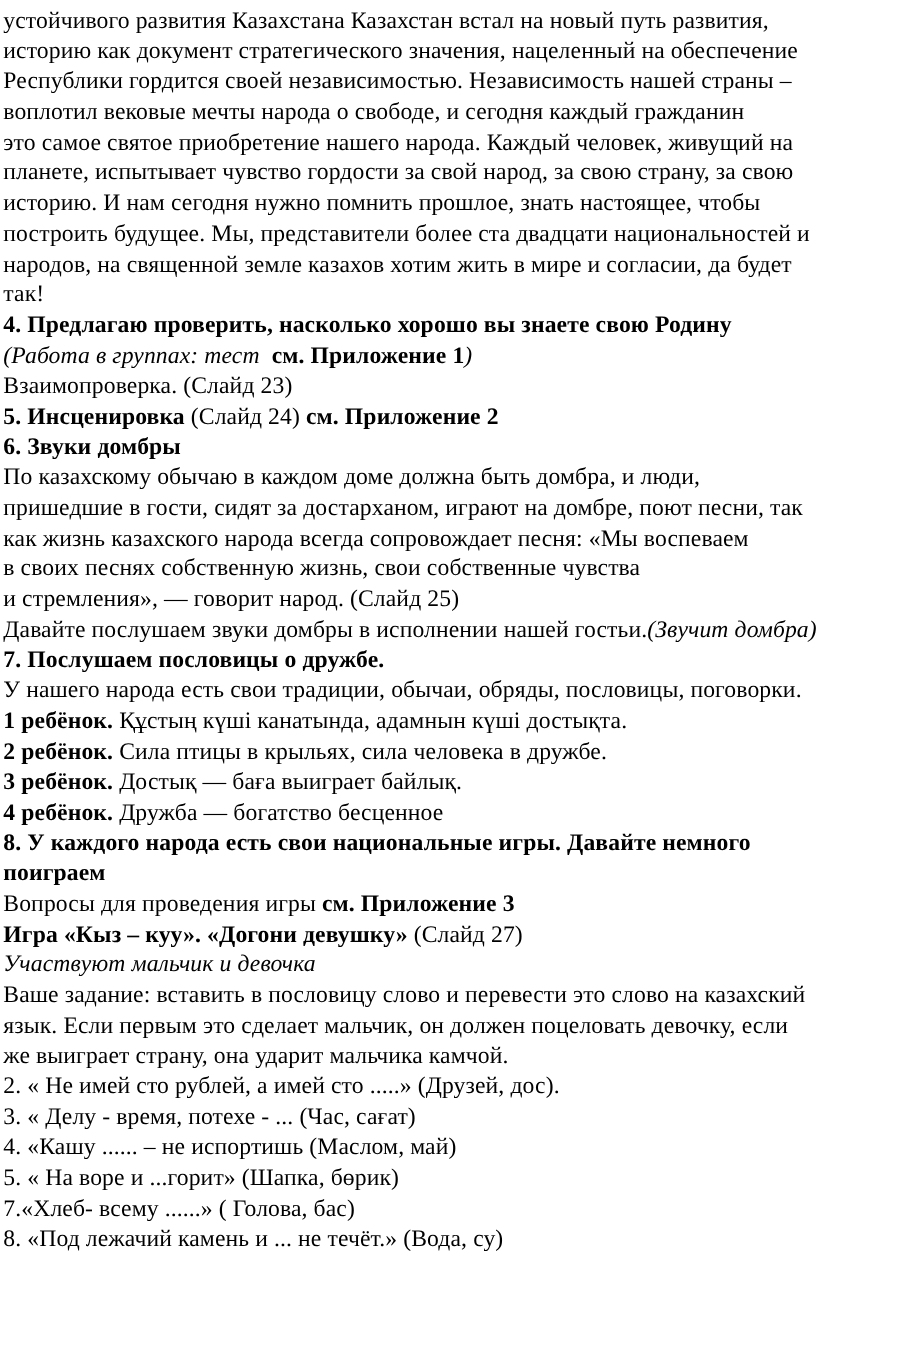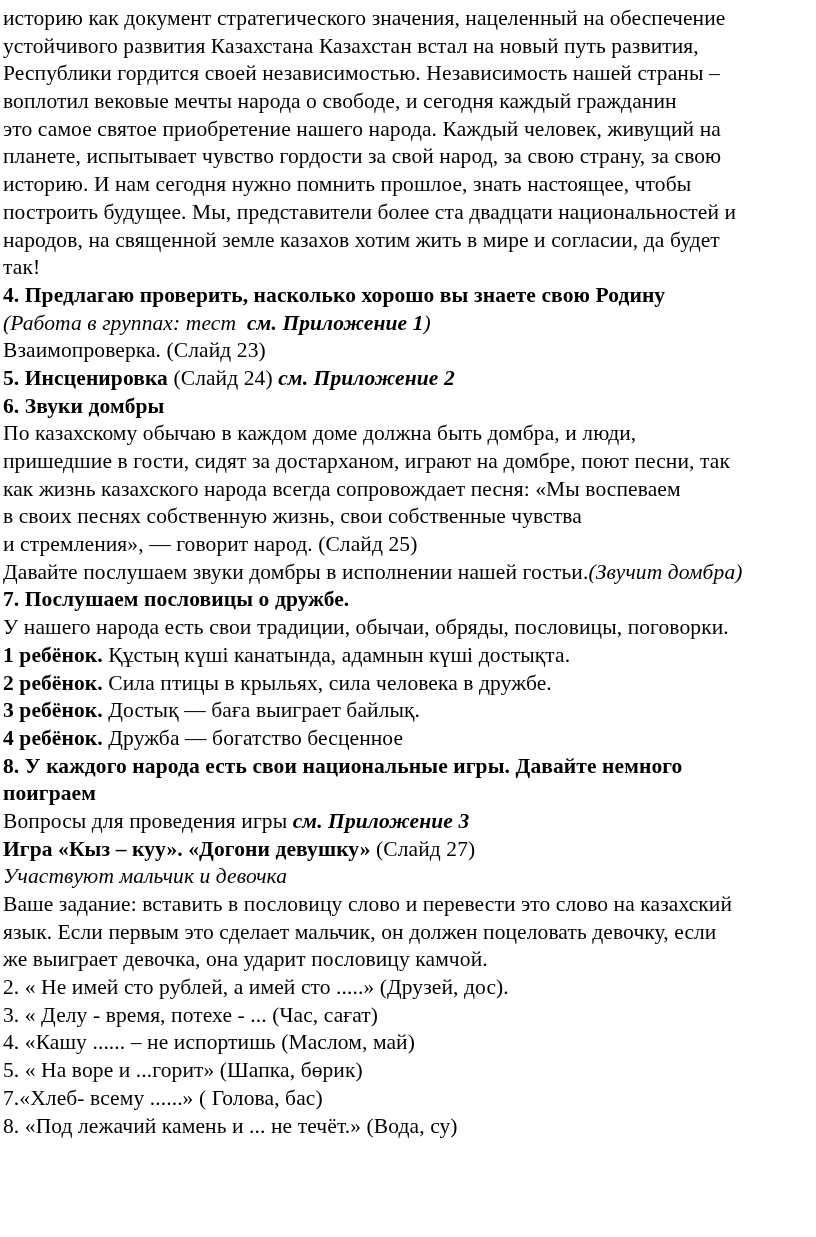--- a/index.html
+++ b/index.html
@@ -23,29 +23,29 @@
     color: #000000;
     letter-spacing: 0.1px;
   }
   .line {
     white-space: pre;
     height: 27.7px;
   }
   .seg-r  { font-weight: normal; font-style: normal; }
   .seg-b  { font-weight: bold;   font-style: normal; }
   .seg-i  { font-weight: normal; font-style: italic; }
-  .seg-bi { font-weight: bold;   font-style: italic; }
+  .seg-bi { font-weight: bold;   }
 </style>
 </head>
 <body style="background: rgb(255, 255, 255);">
 
 <div class="doc" style="color: rgb(0, 0, 0);">
   <div id="doc-lines">
+      <div class="line"><span class="seg-r">устойчивого развития Казахстана Казахстан встал на новый путь развития,</span></div>
       <div class="line"><span class="seg-r">историю как документ стратегического значения, нацеленный на обеспечение</span></div>
-      <div class="line"><span class="seg-r">устойчивого развития Казахстана Казахстан встал на новый путь развития,</span></div>
       <div class="line"><span class="seg-r">Республики гордится своей независимостью. Независимость нашей страны –</span></div>
       <div class="line"><span class="seg-r">воплотил вековые мечты народа о свободе, и сегодня каждый гражданин</span></div>
       <div class="line"><span class="seg-r">это самое святое приобретение нашего народа. Каждый человек, живущий на</span></div>
       <div class="line"><span class="seg-r">планете, испытывает чувство гордости за свой народ, за свою страну, за свою</span></div>
       <div class="line"><span class="seg-r">историю. И нам сегодня нужно помнить прошлое, знать настоящее, чтобы</span></div>
       <div class="line"><span class="seg-r">построить будущее. Мы, представители более ста двадцати национальностей и</span></div>
       <div class="line"><span class="seg-r">народов, на священной земле казахов хотим жить в мире и согласии, да будет</span></div>
       <div class="line"><span class="seg-r">так!</span></div>
       <div class="line"><span class="seg-b">4. Предлагаю проверить, насколько хорошо вы знаете свою Родину</span></div>
       <div class="line"><span class="seg-i">(Работа в группах: тест  </span><span class="seg-bi">см. Приложение 1</span><span class="seg-i">)</span></div>
@@ -64,21 +64,21 @@
       <div class="line"><span class="seg-b">2 ребёнок. </span><span class="seg-r">Сила птицы в крыльях, сила человека в дружбе.</span></div>
       <div class="line"><span class="seg-b">3 ребёнок. </span><span class="seg-r">Достық — баға выиграет байлық.</span></div>
       <div class="line"><span class="seg-b">4 ребёнок. </span><span class="seg-r">Дружба — богатство бесценное</span></div>
       <div class="line"><span class="seg-b">8. У каждого народа есть свои национальные игры. Давайте немного</span></div>
       <div class="line"><span class="seg-b">поиграем</span></div>
       <div class="line"><span class="seg-r">Вопросы для проведения игры </span><span class="seg-bi">см. Приложение 3</span></div>
       <div class="line"><span class="seg-b">Игра «Кыз – куу». «Догони девушку» </span><span class="seg-r">(Слайд 27)</span></div>
       <div class="line"><span class="seg-i">Участвуют мальчик и девочка</span></div>
       <div class="line"><span class="seg-r">Ваше задание: вставить в пословицу слово и перевести это слово на казахский</span></div>
       <div class="line"><span class="seg-r">язык. Если первым это сделает мальчик, он должен поцеловать девочку, если</span></div>
-      <div class="line"><span class="seg-r">же выиграет девочка, она ударит пословицу камчой.</span></div>
+      <div class="line"><span class="seg-r">же выиграет страну, она ударит мальчика камчой.</span></div>
       <div class="line"><span class="seg-r">2. « Не имей сто рублей, а имей сто .....» (Друзей, дос).</span></div>
       <div class="line"><span class="seg-r">3. « Делу - время, потехе - ... (Час, сағат)</span></div>
       <div class="line"><span class="seg-r">4. «Кашу ...... – не испортишь (Маслом, май)</span></div>
       <div class="line"><span class="seg-r">5. « На воре и ...горит» (Шапка, бөрик)</span></div>
       <div class="line"><span class="seg-r">7.«Хлеб- всему ......» ( Голова, бас)</span></div>
       <div class="line"><span class="seg-r">8. «Под лежачий камень и ... не течёт.» (Вода, су)</span></div>
     </div>
 </div>
 
 </body></html>

